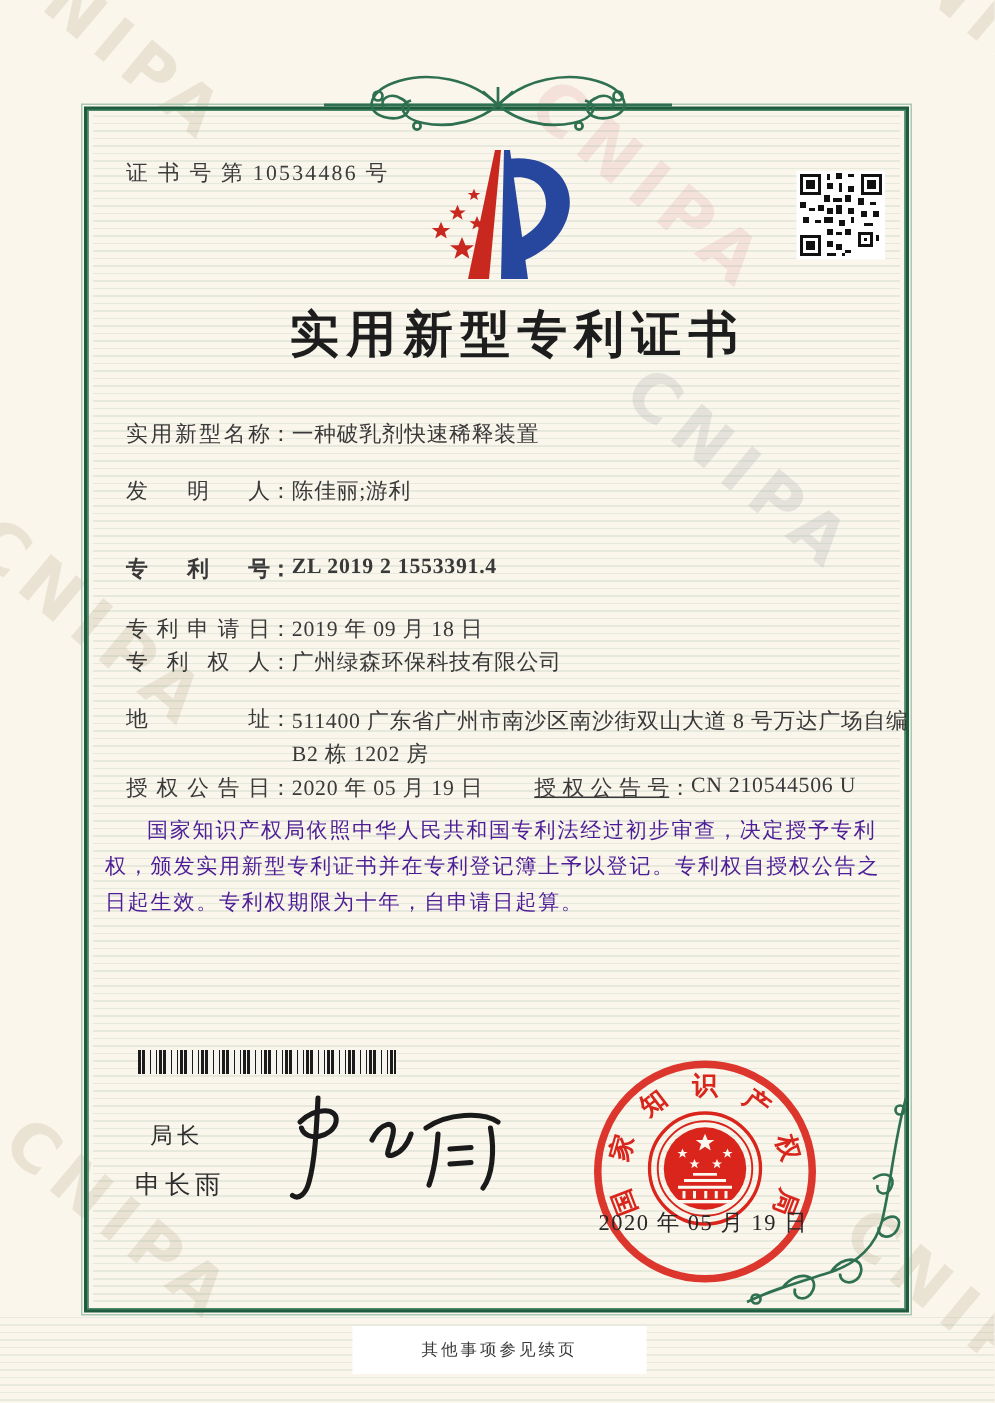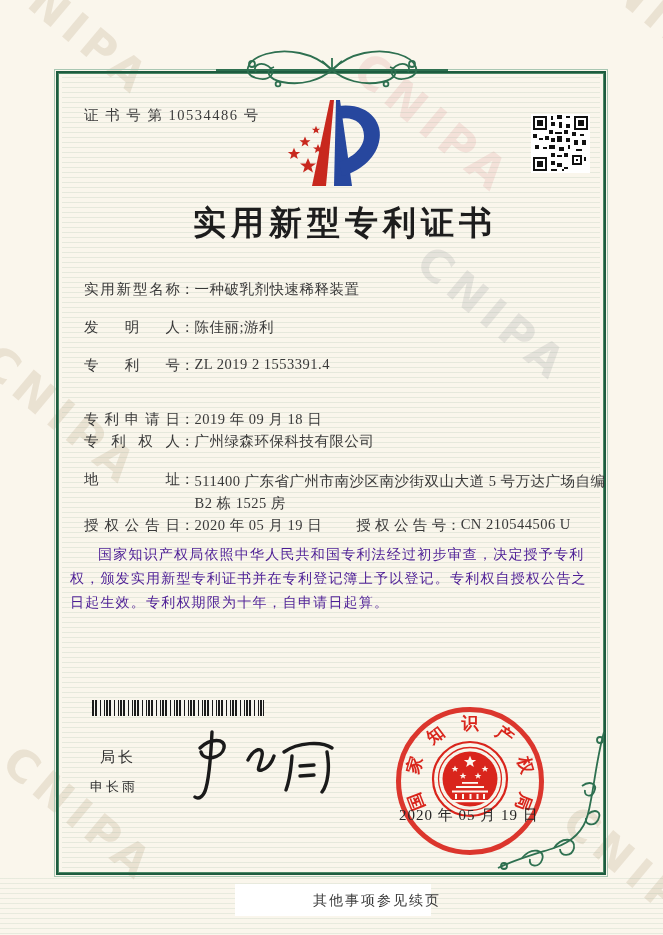--- a/index.html
+++ b/index.html
@@ -27,52 +27,52 @@
   
   .cert-no{position:absolute;left:84px;top:106px;font-size:14.5px;color:#3c3c3c;letter-spacing:1.5px;}
   .logo{position:absolute;left:272px;top:94px;width:120px;height:100px;}
   .qr{position:absolute;left:531px;top:114px;width:59px;height:59px;background:#fff;}
   .title{position:absolute;left:54px;top:201px;width:554px;text-align:center;font-size:33px;font-weight:bold;
          color:#1d1d1d;letter-spacing:5px;padding-left:14px;}
 
   
   .row{position:absolute;left:84px;font-size:14.5px;color:#393939;white-space:nowrap;}
   .lbl{display:inline-block;width:96px;text-align:justify;text-align-last:justify;vertical-align:top;}
-  .lbl2{display:inline-block;width:90px;text-align:justify;text-align-last:justify;vertical-align:top;}
+  .lbl2{display:inline-block;width:90px;text-align:justify;text-align-last:justify;vertical-align:top;text-decoration:underline;}
   .colon{vertical-align:top;}
   .val{display:inline-block;vertical-align:top;letter-spacing:0.5px;}
   .val.wrap{white-space:normal;width:412px;line-height:22px;}
 
   
   .paras{position:absolute;left:70px;top:543px;width:524px;font-size:14px;line-height:24px;color:#4c1d95;
          letter-spacing:1.2px;}
   .paras p{margin:0;text-indent:2em;}
 
   
   .barcode{position:absolute;left:92px;top:700px;width:172px;height:16px;
      background:repeating-linear-gradient(90deg,#1b1b1b 0 2px,#f6f4ee 2px 3px,#1b1b1b 3px 5px,#f6f4ee 5px 8px,
        #1b1b1b 8px 9px,#f6f4ee 9px 12px,#1b1b1b 12px 13px,#f6f4ee 13px 14px);}
   .director-label{position:absolute;left:100px;top:748px;font-size:15px;color:#2e2e2e;letter-spacing:3px;
      font-family:"Liberation Sans","DejaVu Sans",sans-serif;}
-  .director-name{position:absolute;left:90px;top:778px;font-size:13px;color:#2e2e2e;letter-spacing:3px;
+  .director-name{position:absolute;left:90px;top:778px;font-size:17px;color:#2e2e2e;letter-spacing:3px;
      font-family:"Liberation Sans","DejaVu Sans",sans-serif;}
   .signature{position:absolute;left:172px;top:726px;width:180px;height:82px;}
 
   .seal{position:absolute;left:396px;top:707px;width:148px;height:148px;border-radius:50%;
         border:5px solid rgba(217,37,28,0.92);box-sizing:border-box;}
   .seal-char{position:absolute;left:50%;top:50%;width:20px;height:20px;margin-left:-10px;margin-top:-10px;
         font-size:17px;font-weight:bold;color:#d9251c;text-align:center;line-height:20px;}
   .emblem{position:absolute;left:50%;top:50%;width:80px;height:82px;margin-left:-40px;margin-top:-43px;}
   .seal-date{position:absolute;left:399px;top:806px;width:160px;font-size:15px;color:#262626;letter-spacing:1px;}
 
   .page-num{position:absolute;left:54px;top:851px;width:554px;text-align:center;font-size:13px;color:#3c3c3c;
             letter-spacing:1px;}
   .footer-box{position:absolute;left:235px;top:884px;width:196px;height:32px;background:#ffffff;}
-  .footer-note{position:absolute;left:235px;top:892px;width:196px;text-align:center;font-size:14px;color:#3a3a3a;
-            letter-spacing:2px;padding-left:44px;}
+  .footer-note{position:absolute;left:235px;top:892px;width:196px;text-align:center;font-size:11px;color:#3a3a3a;
+            letter-spacing:2px;}
 </style>
 </head>
 <body>
 
 <div id="page">
 
   <span class="wm" style="left:-16px;top:2px;">CNIPA</span>
   <span class="wm" style="left:566px;top:-12px;">CNIPA</span>
   <span class="wm pink" style="left:338px;top:96px;font-size:46px;">CNIPA</span>
   <span class="wm grey" style="left:402px;top:288px;">CNIPA</span>
@@ -187,31 +187,31 @@
   </svg>
 
   <div class="title">实用新型专利证书</div>
 
   <div class="row" style="top:280px;">
     <span class="lbl">实用新型名称</span><span class="colon">：</span><span class="val">一种破乳剂快速稀释装置</span>
   </div>
   <div class="row" style="top:318px;">
     <span class="lbl">发明人</span><span class="colon">：</span><span class="val">陈佳丽;游利</span>
   </div>
-  <div class="row" style="top:356px;">
+  <div class="row" style="top:370px;font-weight:bold;">
     <span class="lbl">专利号</span><span class="colon">：</span><span class="val">ZL 2019 2 1553391.4</span>
   </div>
   <div class="row" style="top:394px;margin-top:16px;">
     <span class="lbl">专利申请日</span><span class="colon">：</span><span class="val">2019 年 09 月 18 日</span>
   </div>
   <div class="row" style="top:432px;">
     <span class="lbl">专利权人</span><span class="colon">：</span><span class="val">广州绿森环保科技有限公司</span>
   </div>
   <div class="row" style="top:470px;">
-    <span class="lbl">地址</span><span class="colon">：</span><span class="val wrap">511400 广东省广州市南沙区南沙街双山大道 5 号万达广场自编 B2 栋 1525 房</span>
+    <span class="lbl">地址</span><span class="colon">：</span><span class="val wrap">511400 广东省广州市南沙区南沙街双山大道 8 号万达广场自编 B2 栋 1202 房</span>
   </div>
   <div class="row" style="top:516px;">
     <span class="lbl">授权公告日</span><span class="colon">：</span><span class="val" style="width:158px;">2020 年 05 月 19 日</span>
     <span class="lbl2">授权公告号</span><span class="colon">：</span><span class="val">CN 210544506 U</span>
   </div>
 
   <div class="paras">
     <p>国家知识产权局依照中华人民共和国专利法经过初步审查，决定授予专利权，颁发实用新型专利证书并在专利登记簿上予以登记。专利权自授权公告之日起生效。专利权期限为十年，自申请日起算。</p>
   </div>
 

